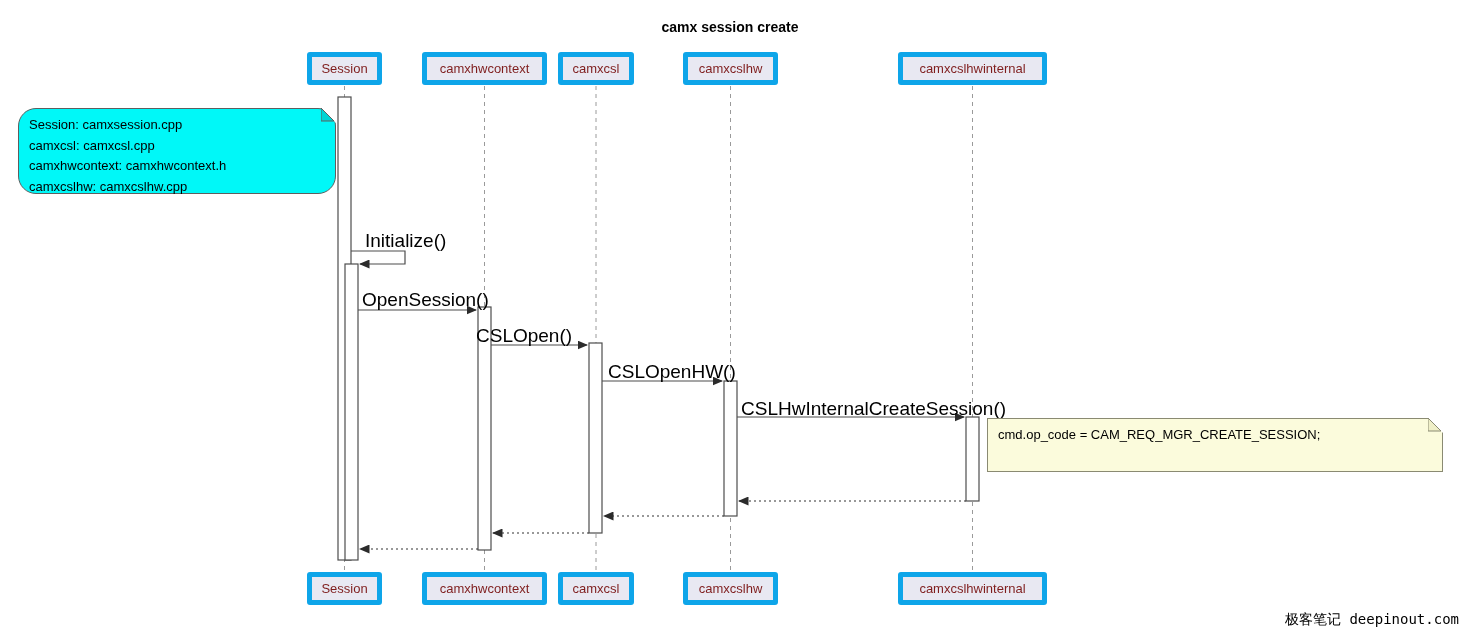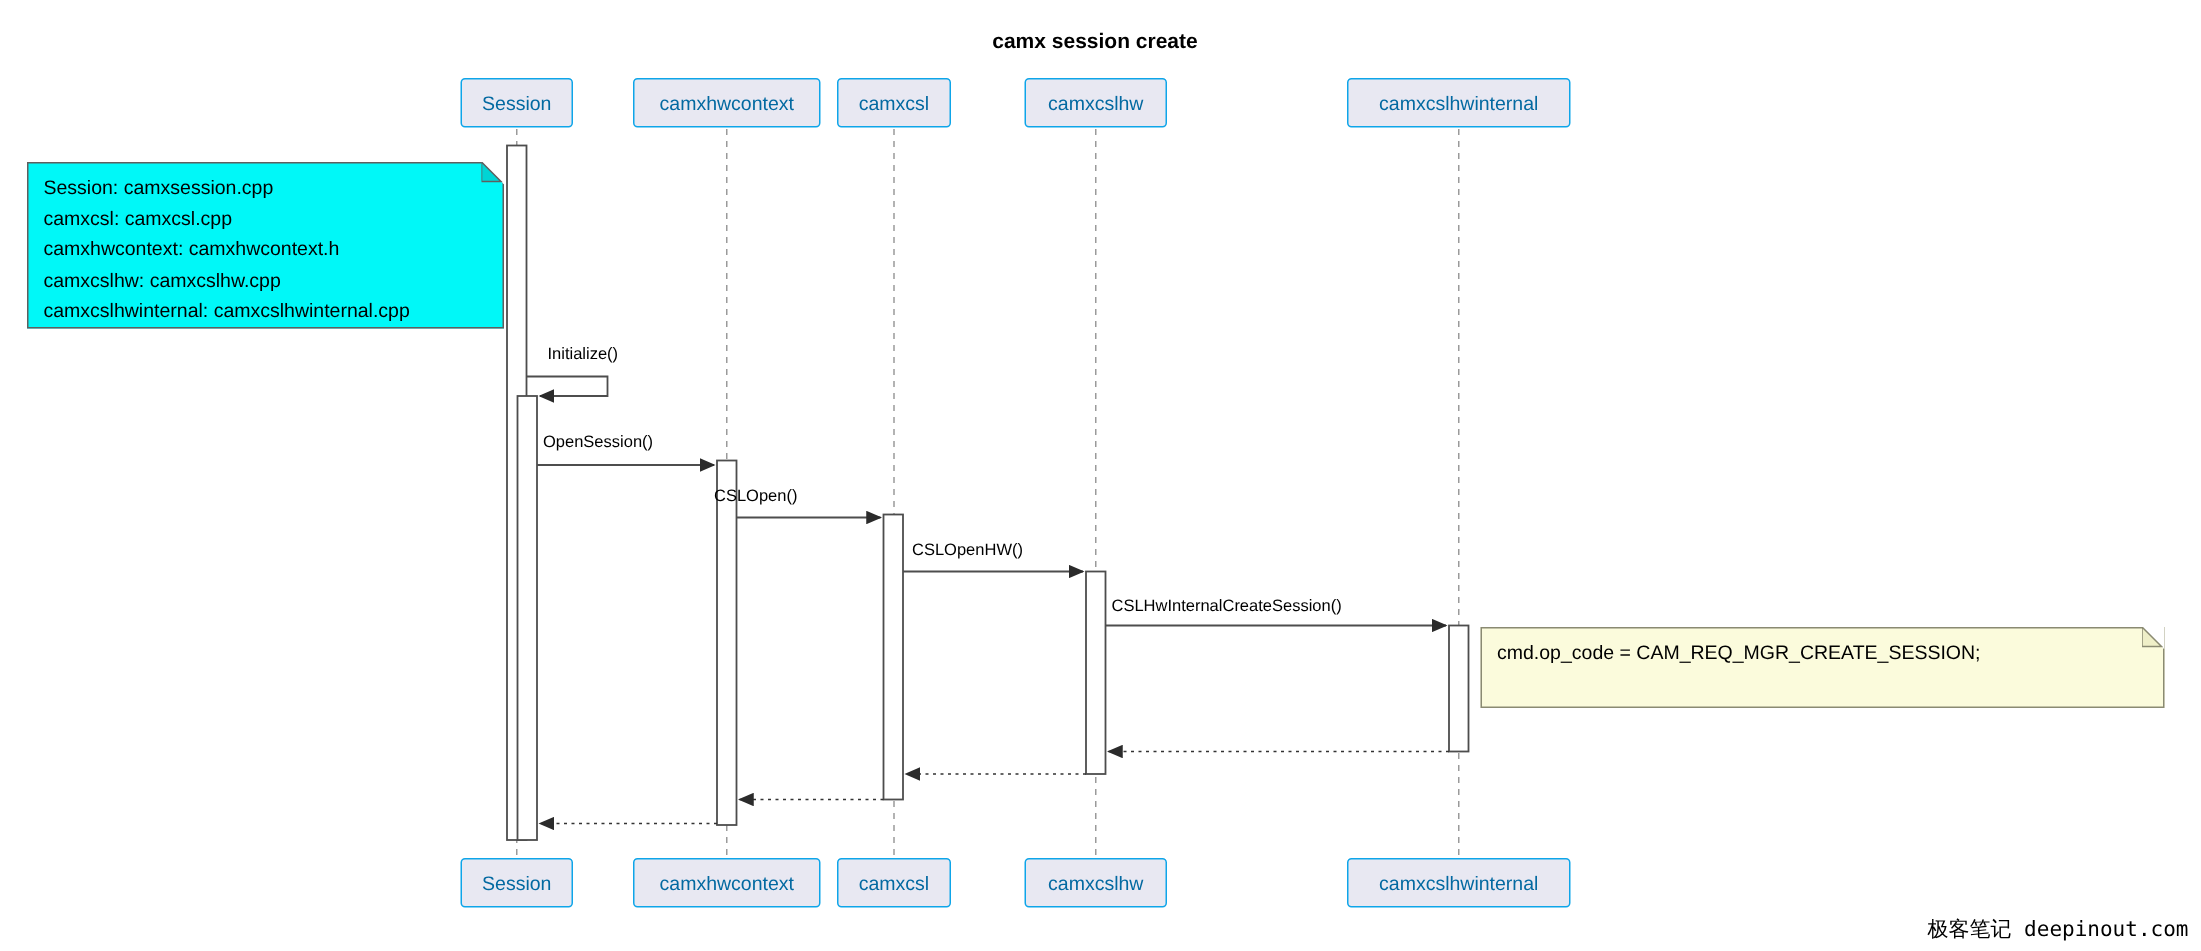--- a/index.html
+++ b/index.html
@@ -11,37 +11,37 @@
     color:#111;
     overflow:hidden;
   }
   #wires{position:absolute;left:0;top:0;width:1467px;height:634px;}
   .title{
     position:absolute;top:19px;left:0;width:1460px;
     text-align:center;font-size:14px;font-weight:bold;color:#000;
   }
   .pbox{
     position:absolute;height:33px;
-    background:#e8e8f2;border:1px solid #0ea5e9;border-radius:3px;
+    background:#e8e8f2;border:5px solid #0ea5e9;border-radius:3px;
     display:flex;align-items:center;justify-content:center;
-    font-size:13px;color:#0369a1;box-sizing:border-box;
+    font-size:13px;color:#7f1d1d;box-sizing:border-box;
   }
   .note{
     position:absolute;box-sizing:border-box;
     border:1px solid #5f5f5f;
     font-size:13px;color:#000;
   }
   .note .fold{
     position:absolute;top:-1px;right:-1px;width:15px;height:15px;
   }
   .note-cyan{background:#00f8f8;padding:6px 10px 4px 10px;line-height:20.5px;}
   .note-yellow{background:#fbfbdc;border-color:#8a8a72;padding:5px 10px;line-height:21px;}
   .note-line{white-space:nowrap;}
   .msg-label{
-    position:absolute;font-size:11px;color:#000;white-space:nowrap;
+    position:absolute;font-size:19px;color:#000;white-space:nowrap;
   }
   .watermark{
     position:absolute;right:8px;bottom:5px;
     font-family:"DejaVu Sans Mono", monospace;
     font-size:14px;color:#000;
   }
 </style>
 </head>
 <body>
 
@@ -120,26 +120,25 @@
   <div class="pbox" style="left:898px;top:572px;width:149px;">
       <span>camxcslhwinternal</span>
     </div>
 
   <div class="msg-label" style="left:365px;top:230px;">Initialize()</div>
   <div class="msg-label" style="left:362px;top:289px;">OpenSession()</div>
   <div class="msg-label" style="left:476px;top:325px;">CSLOpen()</div>
   <div class="msg-label" style="left:608px;top:361px;">CSLOpenHW()</div>
   <div class="msg-label" style="left:741px;top:398px;">CSLHwInternalCreateSession()</div>
 
-  <div class="note note-cyan" style="left:18px;top:108px;width:318px;height:111px;">
+  <div class="note note-cyan" style="left:18px;top:108px;width:318px;height:86px;border-radius:18px;">
     <div class="note-line">Session: camxsession.cpp</div>
     <div class="note-line">camxcsl: camxcsl.cpp</div>
     <div class="note-line">camxhwcontext: camxhwcontext.h</div>
     <div class="note-line">camxcslhw: camxcslhw.cpp</div>
-    <div class="note-line">camxcslhwinternal: camxcslhwinternal.cpp</div>
     <svg class="fold" width="15" height="15" viewBox="0 0 15 15">
       <polygon points="0,0 15,0 15,15" fill="#ffffff"></polygon>
       <polygon points="0,0 13,13 0,13" fill="#00d4d4" stroke="#5f5f5f" stroke-width="1"></polygon>
     </svg>
   </div>
 
   <div class="note note-yellow" style="left:987px;top:418px;width:456px;height:54px;">
     <div class="note-line">cmd.op_code = CAM_REQ_MGR_CREATE_SESSION;</div>
     <svg class="fold" width="15" height="15" viewBox="0 0 15 15">
       <polygon points="0,0 15,0 15,15" fill="#ffffff"></polygon>

